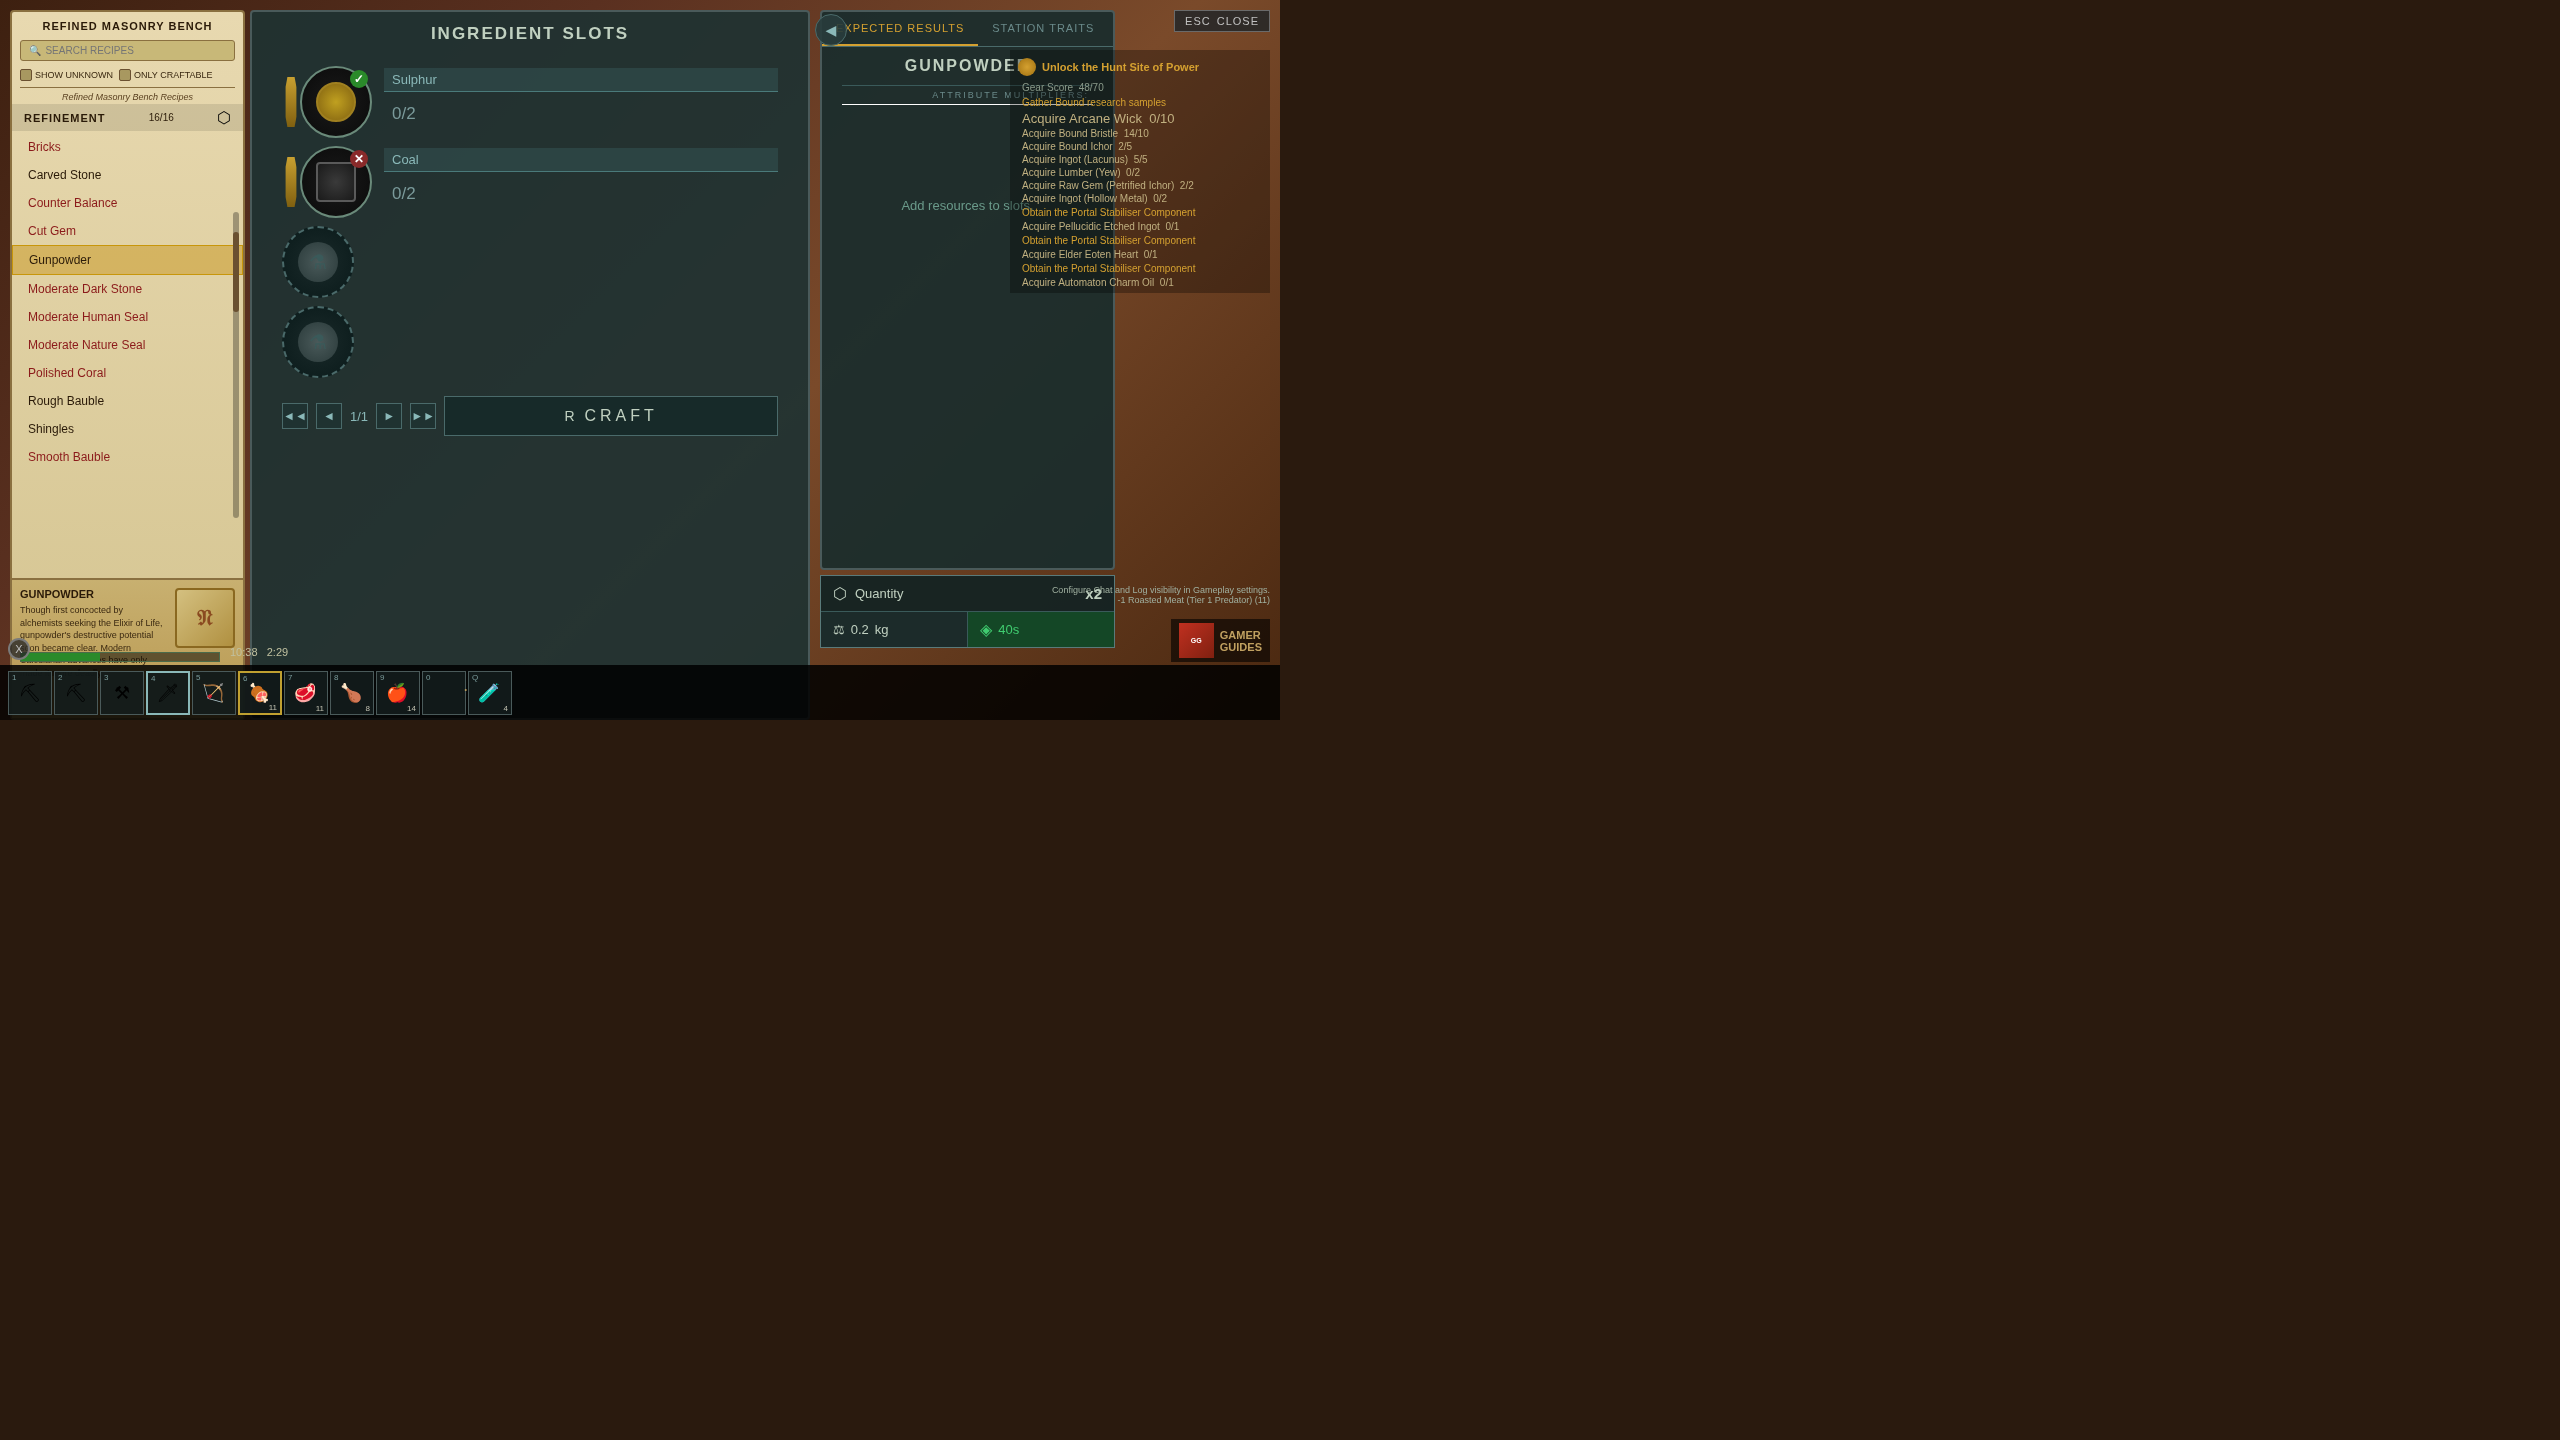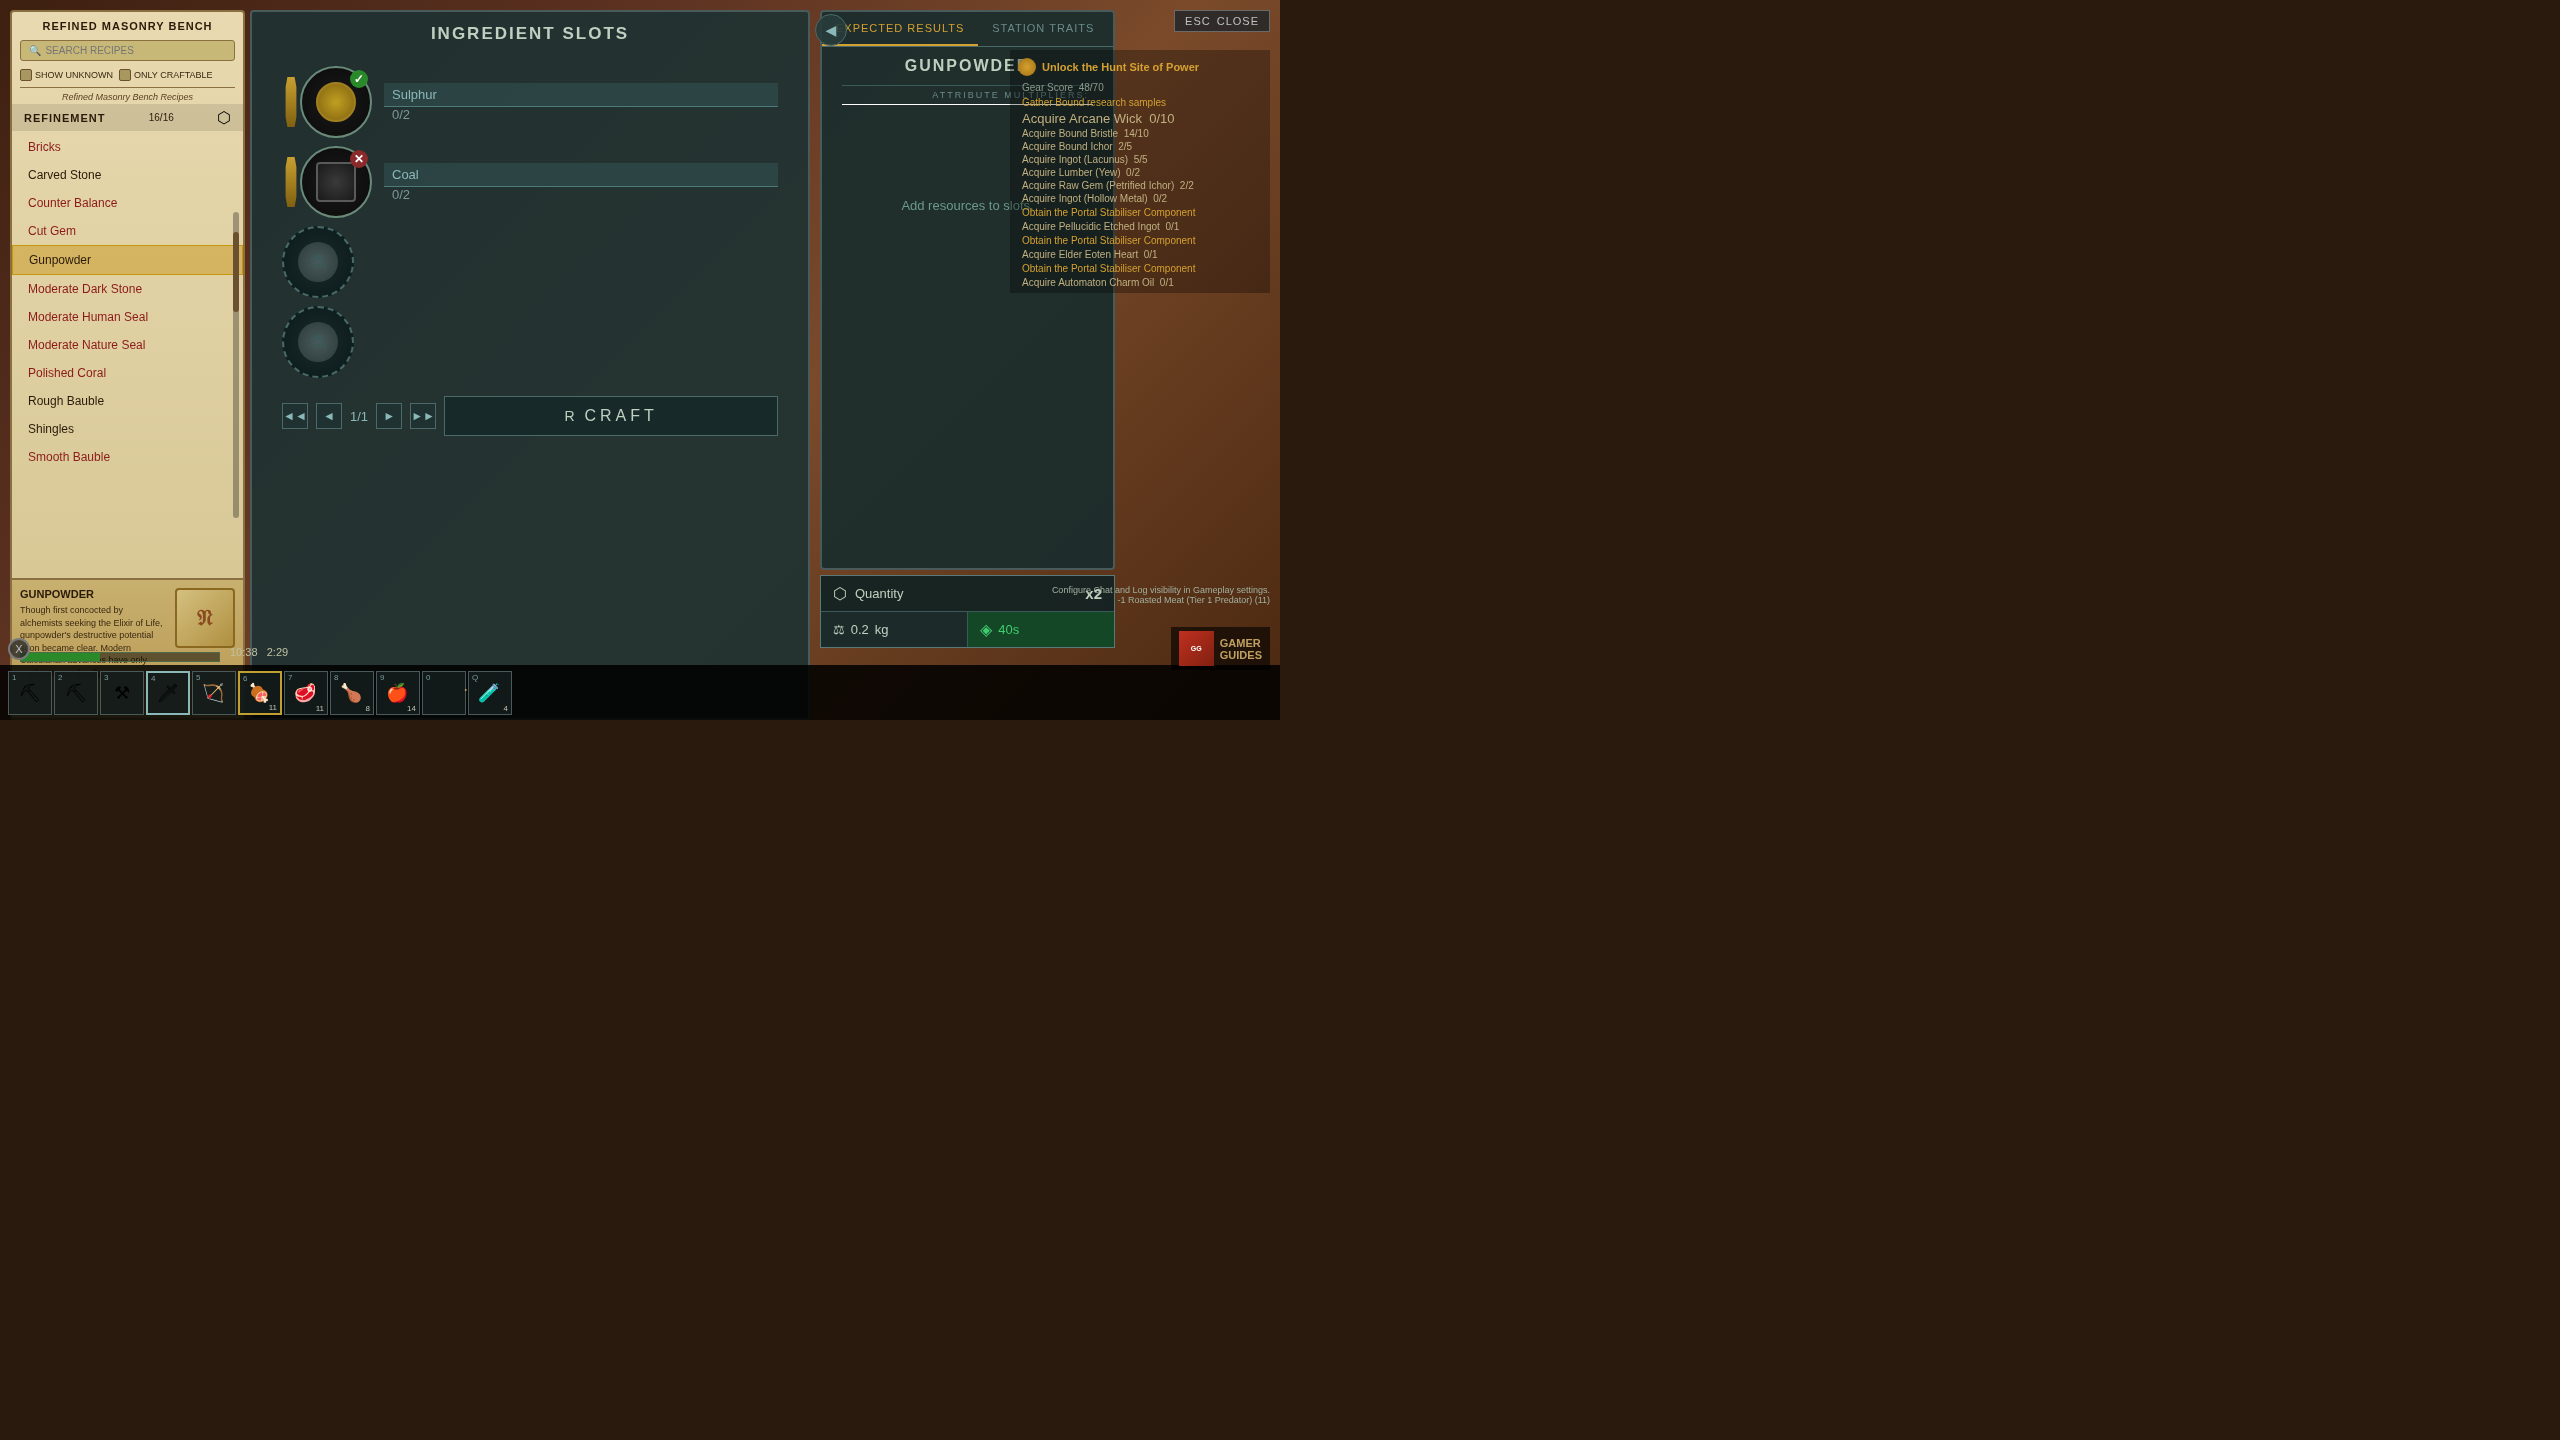--- a/index.html
+++ b/index.html
@@ -263,23 +263,23 @@
 
     .slot-name {
       font-size: 13px;
       color: #8ab8b8;
       padding: 4px 8px;
       background: rgba(50, 80, 80, 0.6);
       border-bottom: 1px solid #4a7a7a;
     }
 
     .slot-count {
-      font-size: 13px;
+      font-size: 17px;
       color: #7a9a9a;
-      padding: 0 8px;
+      padding: 12px 8px;
     }
 
     .slot-empty {
       width: 220px;
       height: 40px;
     }
 
     .autofill-btn {
       display: flex;
       align-items: center;
@@ -605,21 +605,21 @@
       right: 10px;
       top: 50px;
       width: 260px;
       background: rgba(0,0,0,0.3);
       padding: 4px;
     }
 
     
     .gamer-guides {
       position: absolute;
-      bottom: 50px;
+      bottom: 58px;
       right: 10px;
       display: flex;
       align-items: center;
       gap: 6px;
       background: rgba(0,0,0,0.6);
       padding: 4px 8px;
     }
 
     
     .chat-log {

